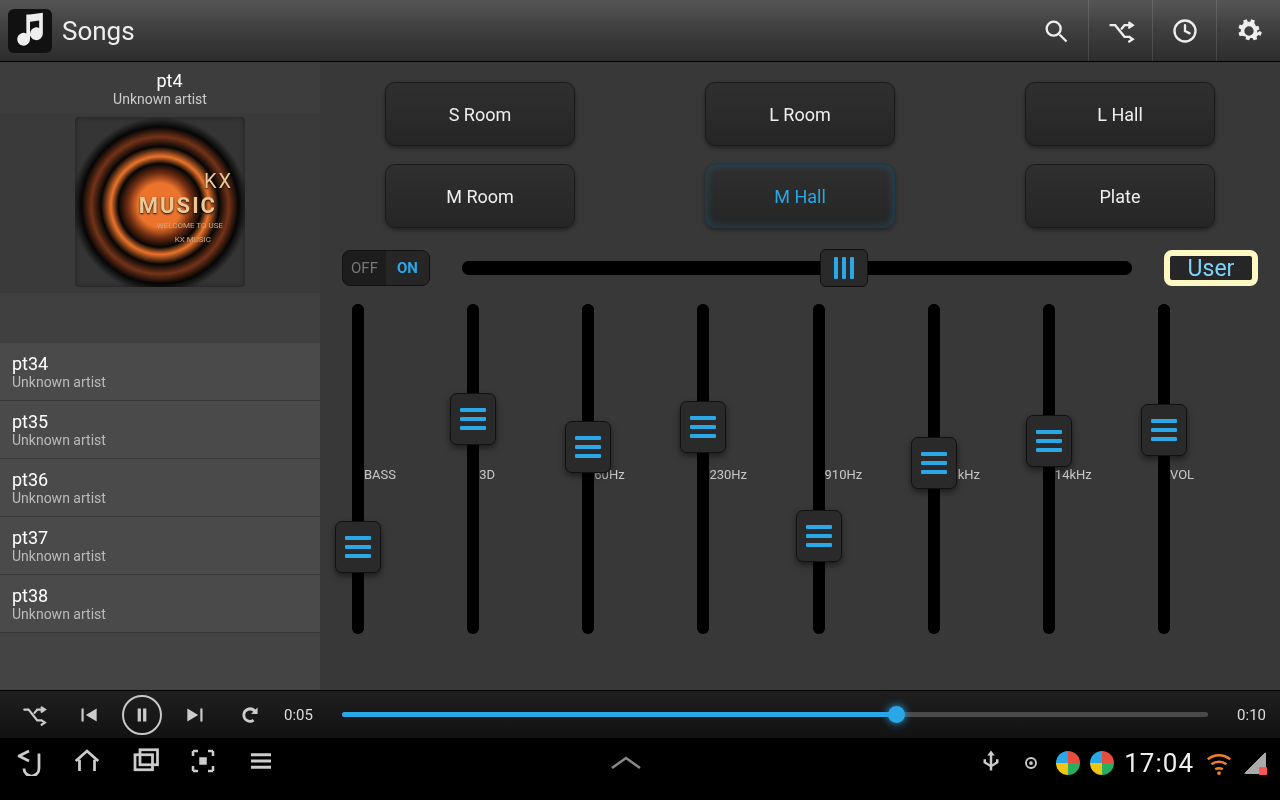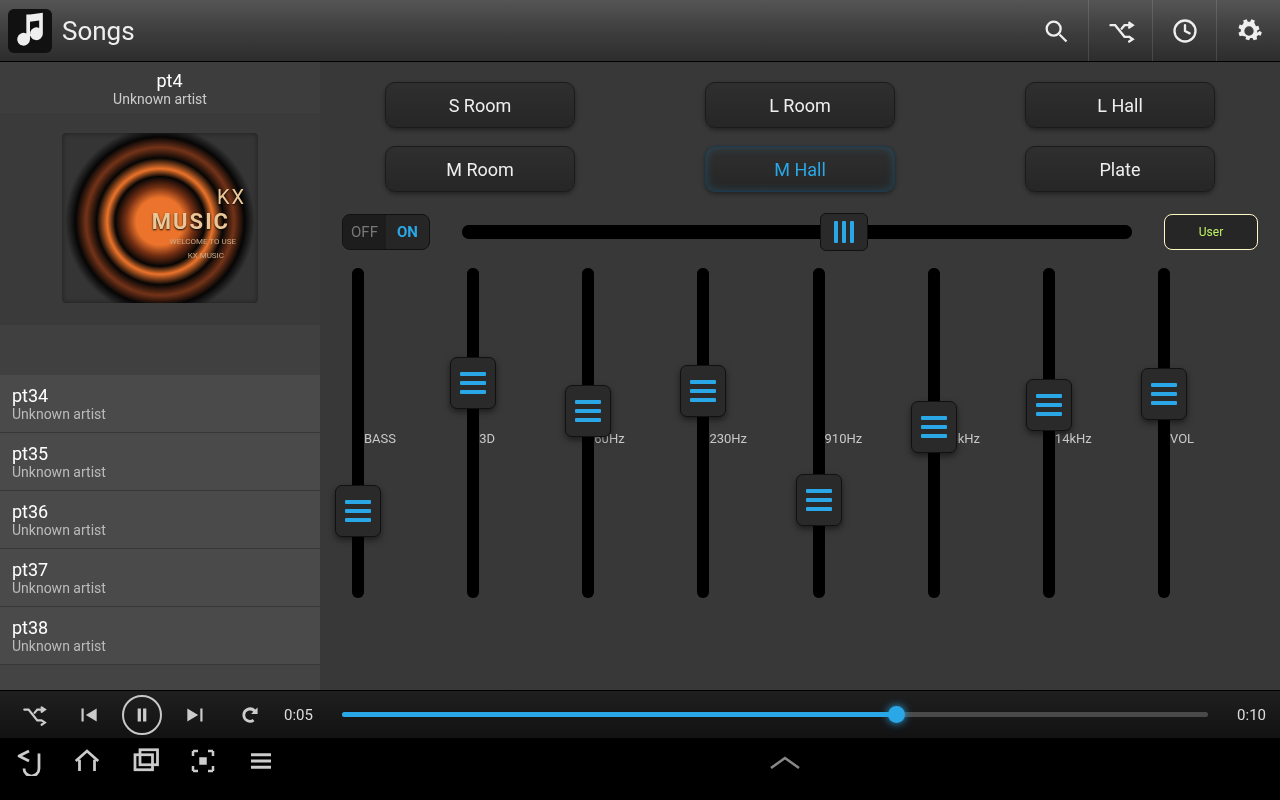--- a/index.html
+++ b/index.html
@@ -29,21 +29,21 @@
 
 
 .sidebar { width: 320px; background: #444; display: flex; flex-direction: column; }
 .now-playing {
   text-align: center; padding: 8px 0 6px; background: #3d3d3d;
 }
 .np-title { font-size: 18px; padding-left: 19px; }
 .np-artist { font-size: 14px; color: #ccc; }
 .cover-wrap { background: #3a3a3a; padding: 4px 0 6px; text-align: center; }
 .cover {
-  width: 196px; height: 170px; margin: 16px auto; border-radius: 4px;
+  width: 170px; height: 170px; margin: 0 auto; border-radius: 4px;
   background:
     radial-gradient(circle at 50% 52%, #ff7a2a 0 18%, #7a2e0f 26%, #000 34%, #ff7a2a 40%, #000 48%, #7a3315 56%, #000 64%, transparent 72%),
     #353535;
   position: relative; box-shadow: 0 0 5px rgba(0,0,0,.5) inset; opacity: .9;
 }
 .cover .kx {
   position: absolute; right: 12px; top: 52px; font-size: 20px; color: #ffd6a0;
   letter-spacing: 2px; text-shadow: 0 1px 2px #000;
 }
 .cover .music {
@@ -62,21 +62,21 @@
 .song-row .t { font-size: 18px; }
 .song-row .a { font-size: 14px; color: #bbb; }
 
 
 .eq { flex: 1; background: #383838; padding: 20px 22px 10px; position: relative; overflow:hidden;}
 .preset-grid {
   display: grid; grid-template-columns: repeat(3, 190px); gap: 18px 130px;
   justify-content: center; margin-bottom: 22px;
 }
 .preset {
-  height: 46px; background: linear-gradient(#2f2f2f,#262626); border: 1px solid #1b1b1b;
+  height: 64px; background: linear-gradient(#2f2f2f,#262626); border: 1px solid #1b1b1b;
   border-radius: 10px; color: #eee; font-size: 18px; display: flex; align-items: center; justify-content: center;
   box-shadow: 0 2px 4px rgba(0,0,0,.4); cursor: pointer;
 }
 .preset.selected { color: #2aa7e6; border-color:#1a3b4f; box-shadow: 0 0 10px rgba(42,167,230,.25) inset, 0 2px 4px rgba(0,0,0,.4); }
 
 .toggle-row { display: flex; align-items: center; gap: 26px; margin-bottom: 18px; }
 .toggle {
   width: 88px; height: 36px; border-radius: 8px; background: #262626; border:1px solid #111;
   display: flex; align-items: center; font-size: 15px; overflow: hidden; cursor: pointer;
 }
@@ -86,22 +86,22 @@
   flex: 1; height: 14px; background: #000; border-radius: 7px; position: relative; margin: 0 6px;
   box-shadow: inset 0 2px 4px rgba(0,0,0,.8);
 }
 .track-h .thumb-h {
   position: absolute; top: -12px; width: 48px; height: 38px;
   background: #2a2a2a; border: 1px solid #111; border-radius: 6px;
   display: flex; align-items:center; justify-content:center; gap:4px; cursor: pointer;
 }
 .thumb-h span{width:4px;height:22px;background:#2aa7e6;border-radius:1px;}
 .user-pill {
-  width: 94px; height: 36px; border-radius: 8px; background: #262626; border:1px solid #fef9c3;
-  color: #bef264; display: flex; align-items: center; justify-content: center; font-size: 12px; cursor:pointer;
+  width: 94px; height: 36px; border-radius: 8px; background: #262626; border:6px solid #fef9c3;
+  color: #7dd3fc; display: flex; align-items: center; justify-content: center; font-size: 23px; cursor:pointer;
 }
 
 .sliders { display: flex; justify-content: space-between; padding: 0 10px; }
 .band { width: 90px; display: flex; flex-direction: row; align-items: center; }
 .vtrack {
   width: 12px; height: 330px; background: #000; border-radius: 6px; position: relative;
   box-shadow: inset 0 2px 4px rgba(0,0,0,.8);
 }
 .vthumb {
   position: absolute; left: -17px; width: 46px; height: 52px;
@@ -382,13 +382,30 @@
         </svg></div>
     <div><svg viewBox="0 0 24 24">
           <path d="M4 7h16M4 12h16M4 17h16" stroke="#ccc" stroke-width="2.4"></path>
         </svg></div>
   </div>
   <div class="caret">
     <svg viewBox="0 0 40 22">
         <path d="M6 16L20 6l14 10" stroke="#888" stroke-width="2.5" fill="none"></path>
       </svg>
   </div>
+  <div class="status">
+    <svg class="tiny" viewBox="0 0 24 24">
+        <path d="M12 2l3 4h-2v7l3-2v-2h2v3l-5 3v3h-2v-3l-5-3v-3h2v2l3 2V6H9z" fill="#ccc"></path>
+      </svg>
+    <svg class="tiny" viewBox="0 0 24 24">
+        <circle cx="12" cy="12" r="4" stroke="#ccc" stroke-width="1.5" fill="none"></circle>
+        <circle cx="12" cy="12" r="1.5" fill="#ccc"></circle>
+      </svg>
+    <div class="globe"></div>
+    <div class="globe"></div>
+    <div class="clock">17:04</div>
+    <svg class="tiny" viewBox="0 0 24 24">
+        <path d="M3 9a14 14 0 0118 0M6 13a10 10 0 0112 0M9 17a6 6 0 016 0" stroke="#ef7f2a" stroke-width="2" fill="none"></path>
+        <circle cx="12" cy="20" r="1.5" fill="#ef7f2a"></circle>
+      </svg>
+    <div class="sig"></div>
+  </div>
 </div>
 
 </body></html>

